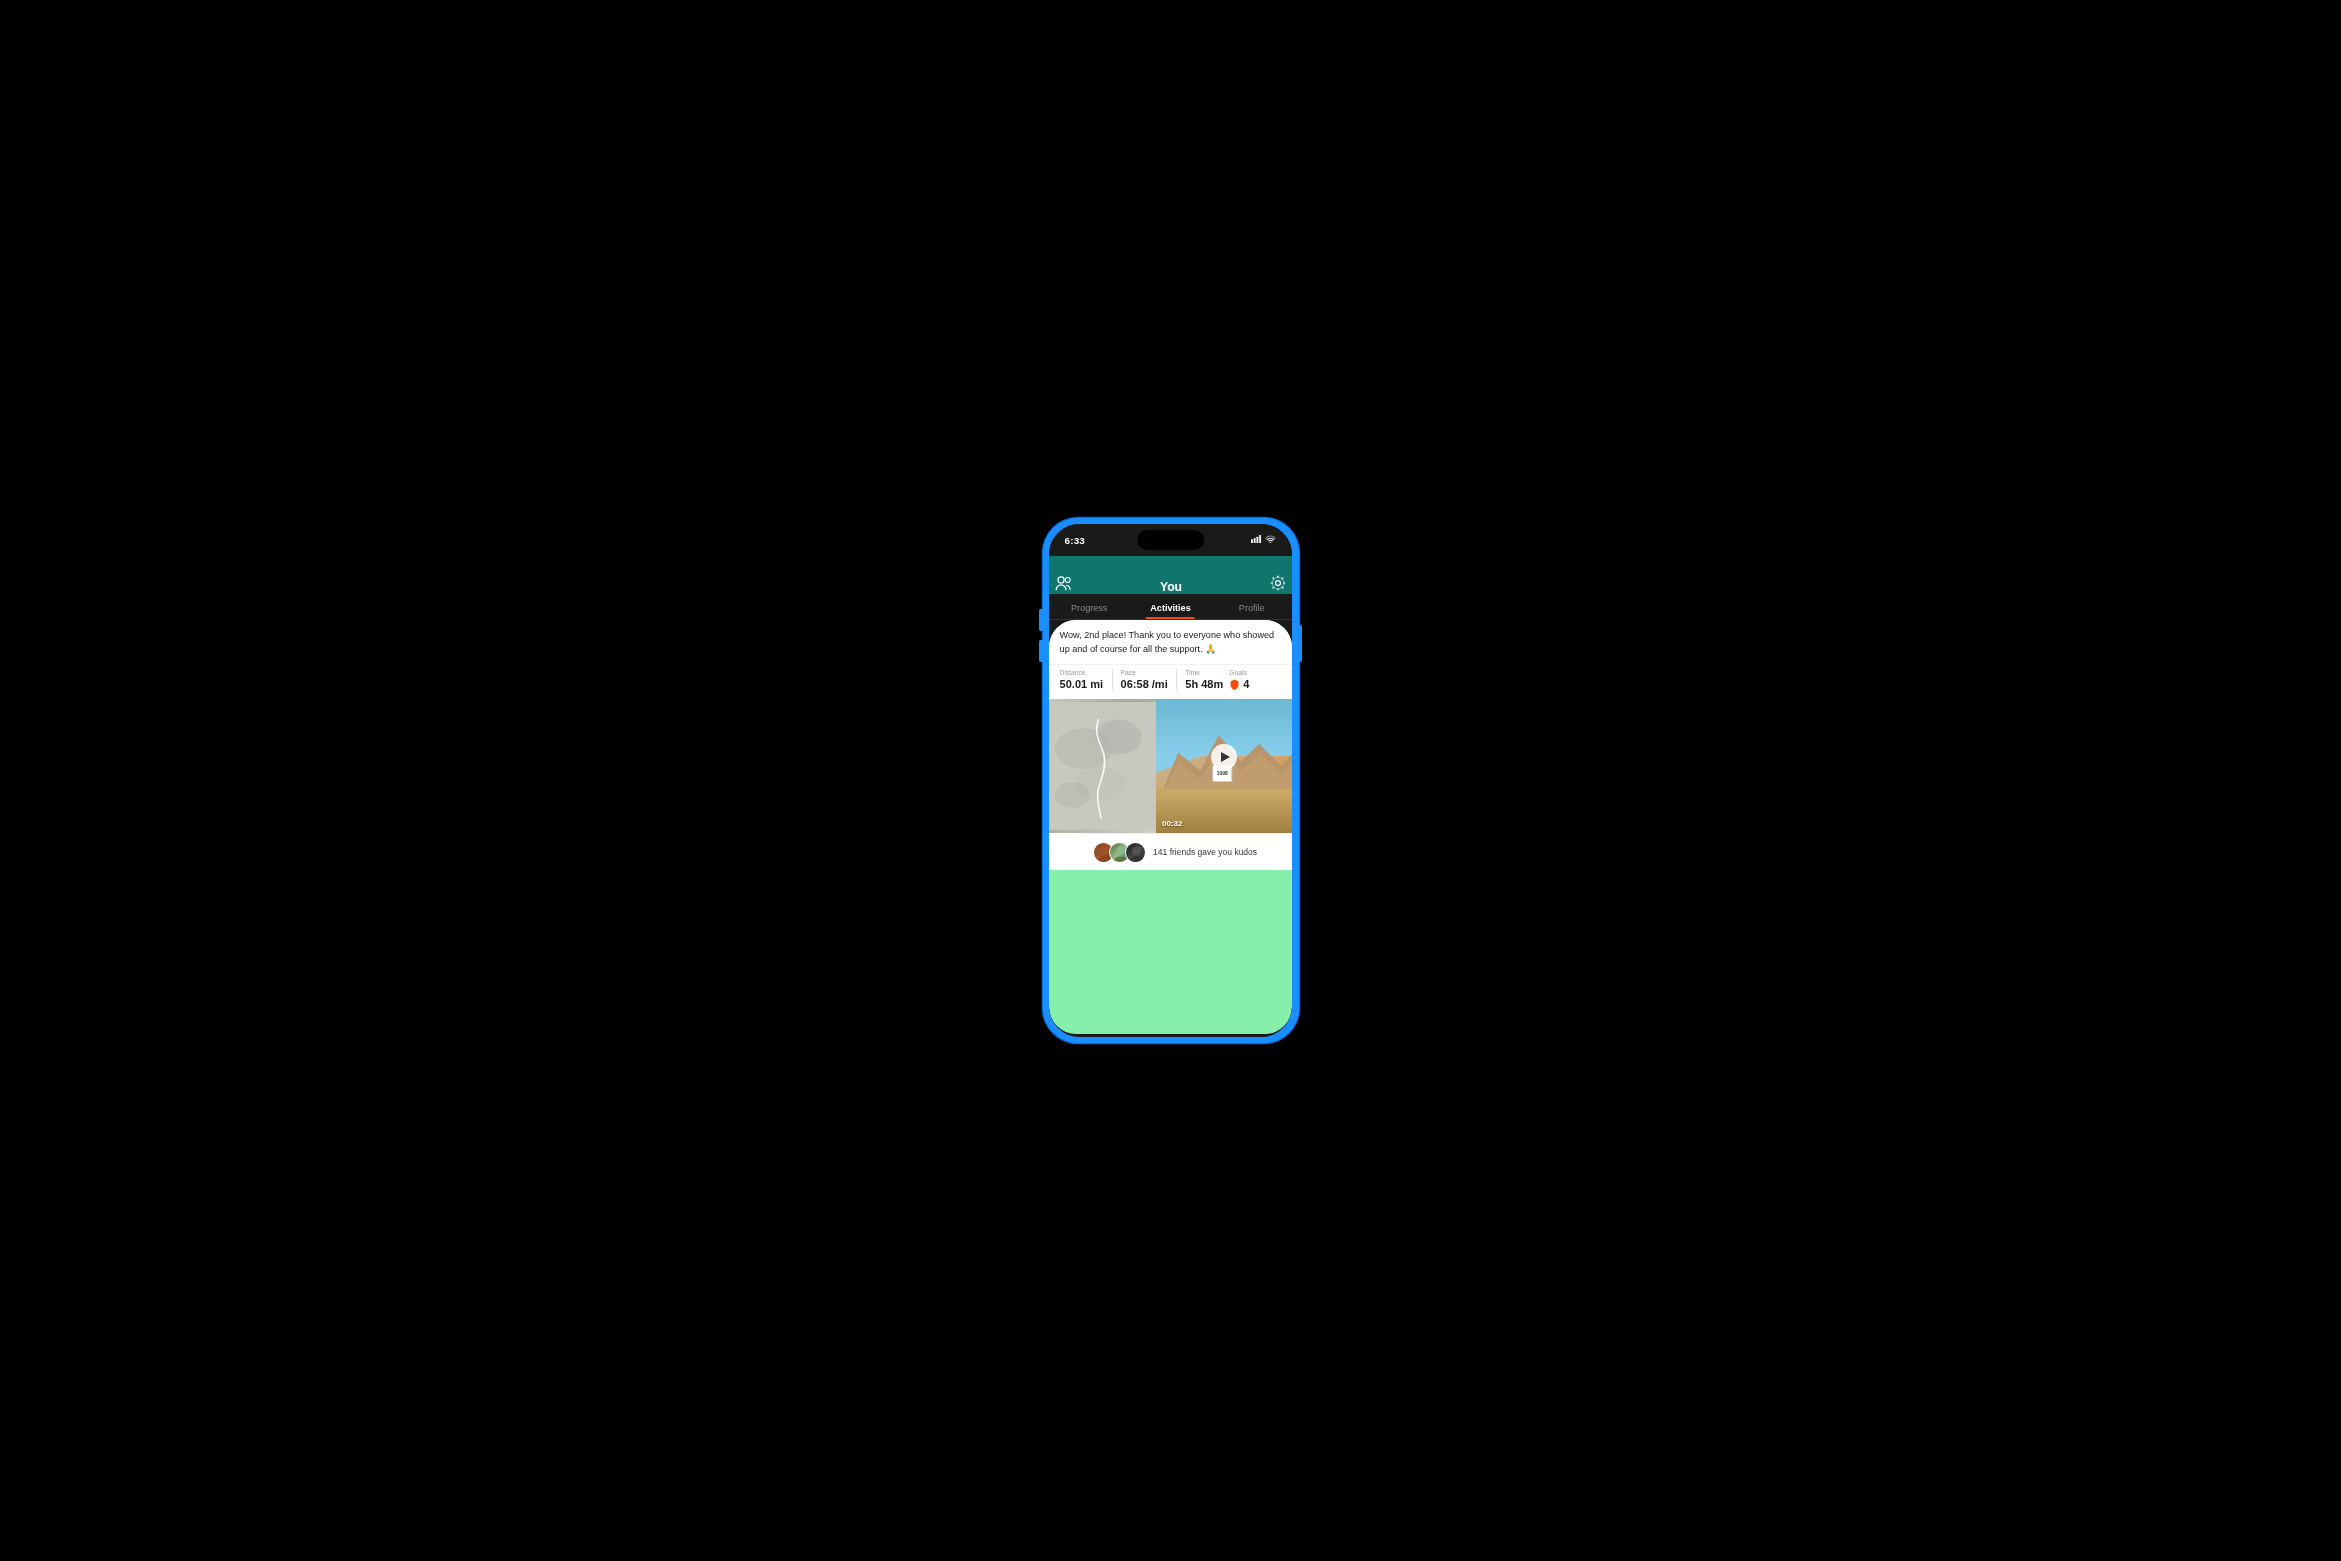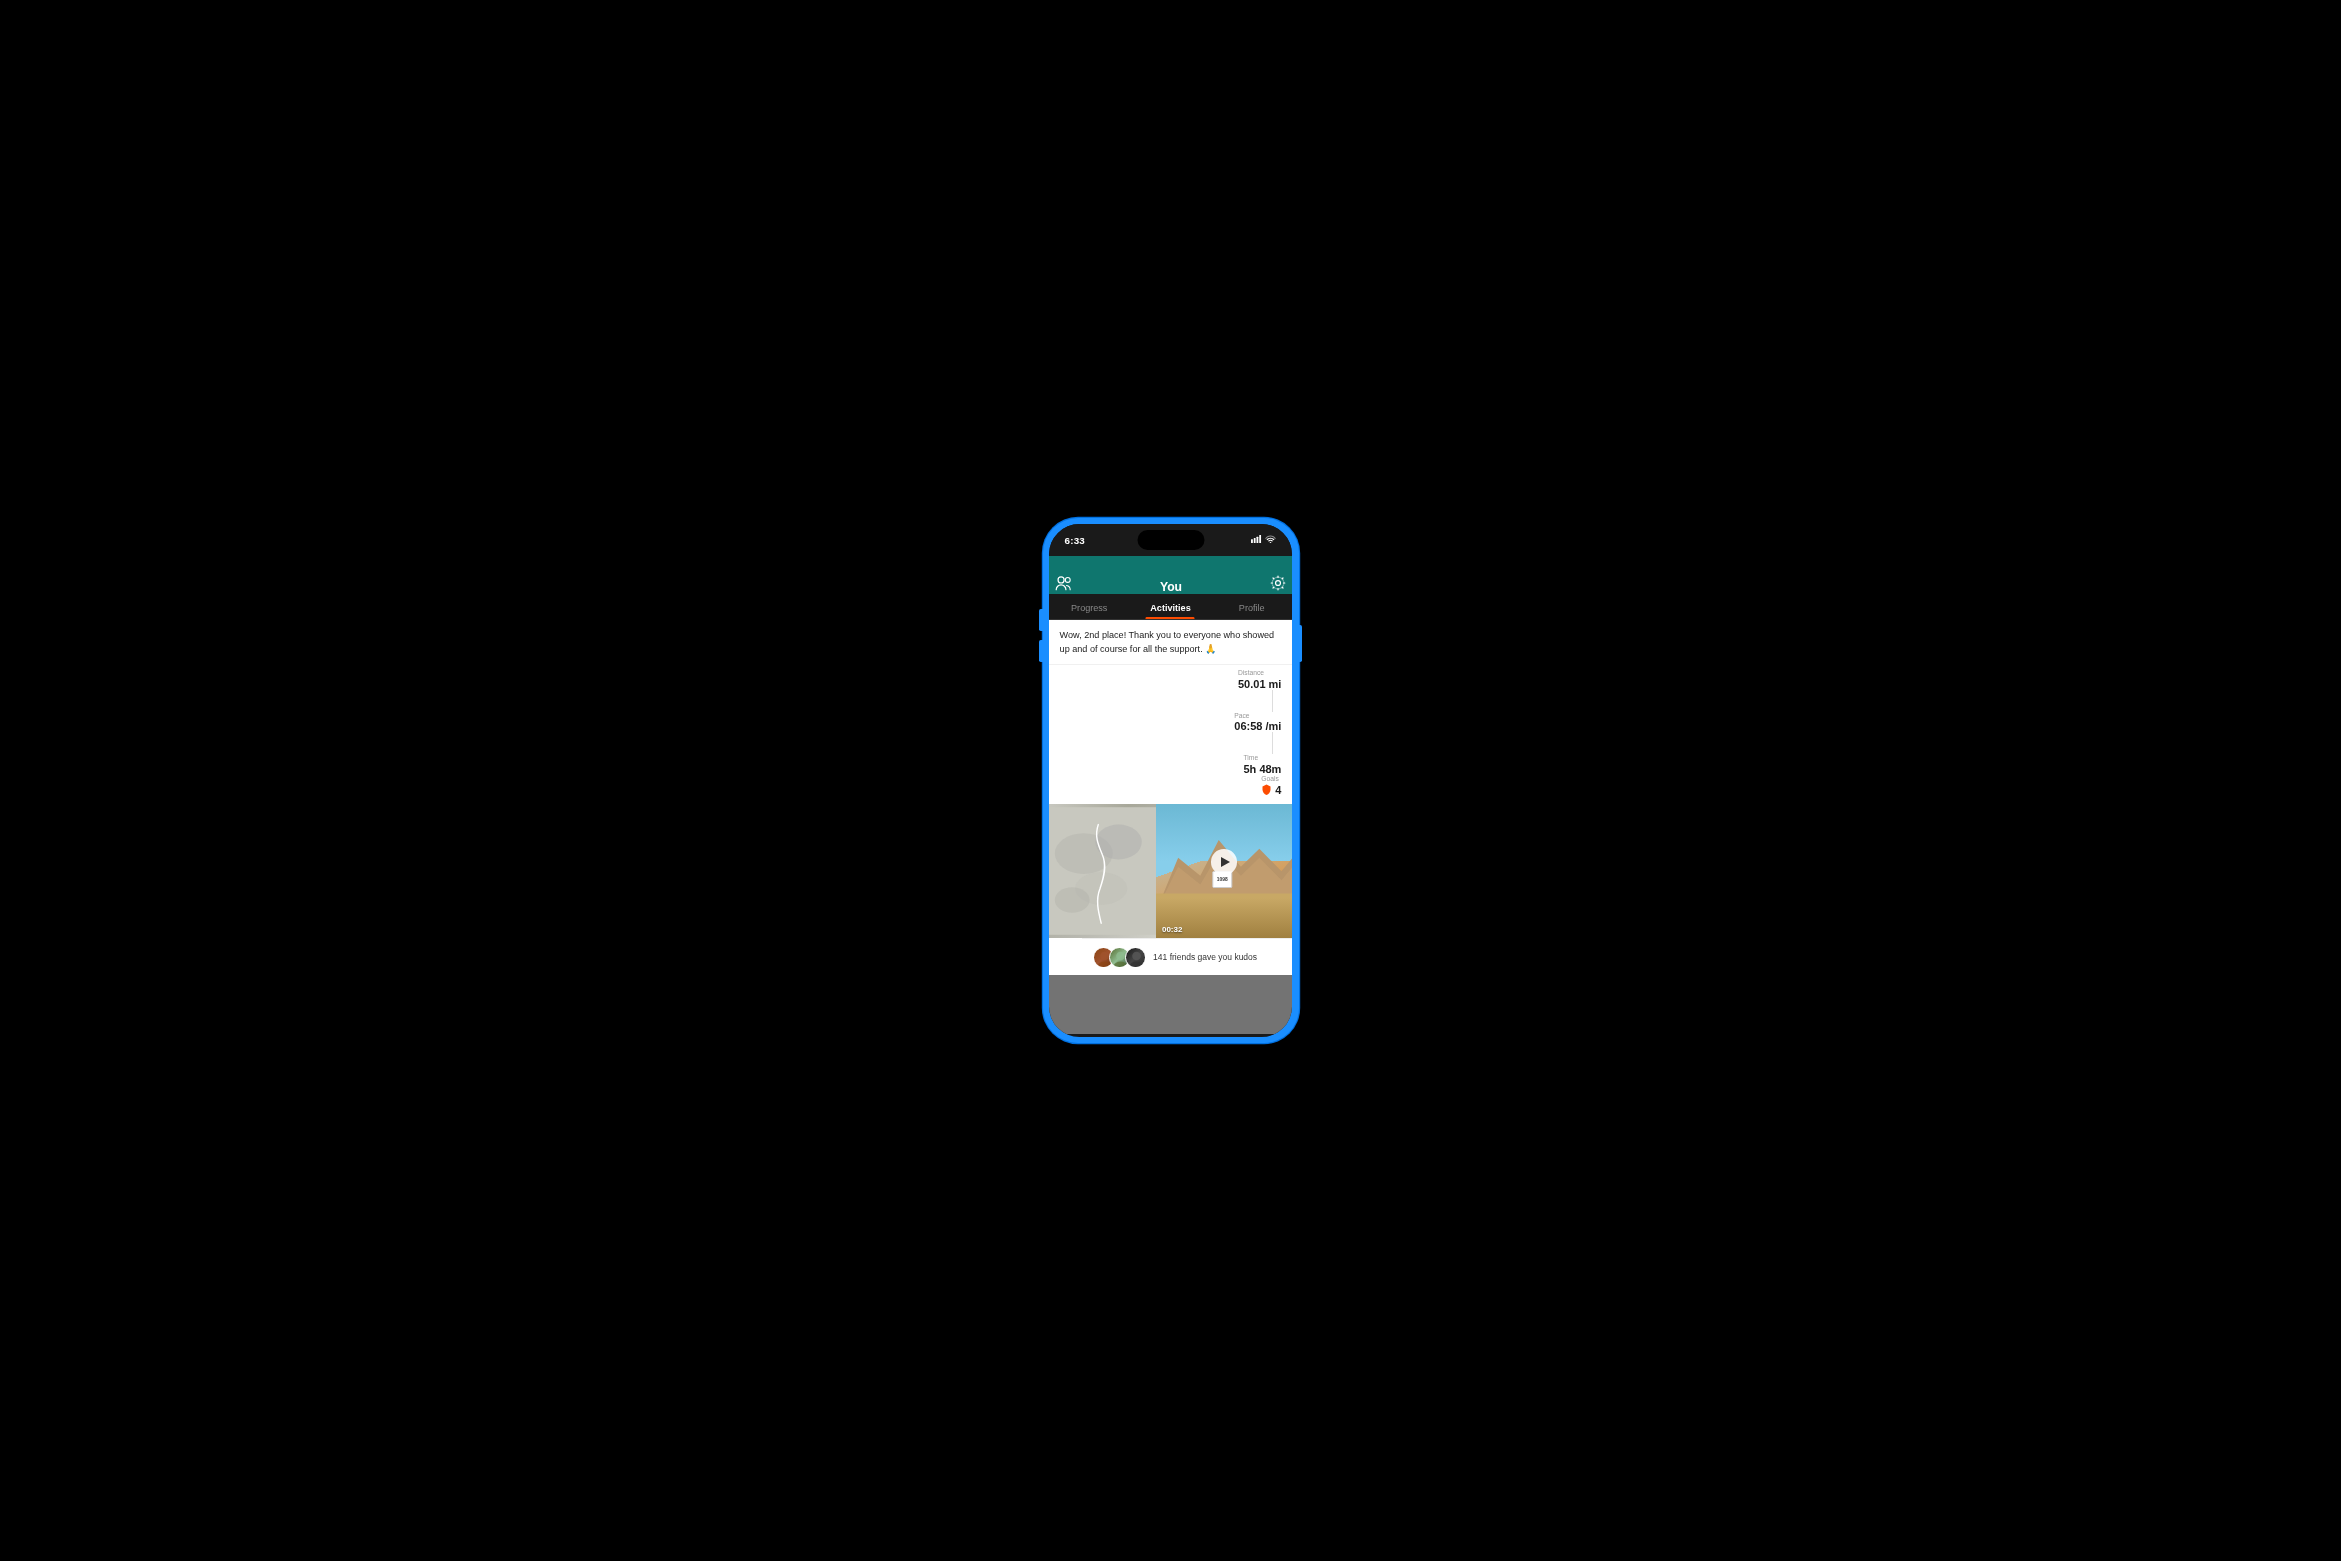--- a/index.html
+++ b/index.html
@@ -149,46 +149,46 @@
       left: 50%;
       transform: translateX(-50%);
       width: 49px;
       height: 1.8px;
       background: #fc4c02;
       border-radius: 1.2px 1.2px 0 0;
     }
 
     
     .content {
-      background: #737373;
+      background: #86efac;
       height: calc(100% - 32px - 38px - 29px);
       overflow: hidden;
+      border-radius: 27px;
     }
 
     
     .activity-card {
       background: #fff;
       margin: 0;
     }
 
     
     .post-text {
       padding: 9.8px 11px 7.3px;
       font-size: 9.1px;
       color: #1a1a1a;
       line-height: 1.5;
     }
 
     
     .stats-row {
       display: flex;
-      align-items: flex-end;
+      align-items: center;
       padding: 3.7px 11px 8.5px;
       border-top: 0.6px solid #f0f0f0;
-      flex-direction: column;
     }
     .stat-item {
       display: flex;
       flex-direction: column;
       gap: 1.8px;
     }
     .stat-divider {
       width: 0.6px;
       height: 22px;
       background: #ddd;

